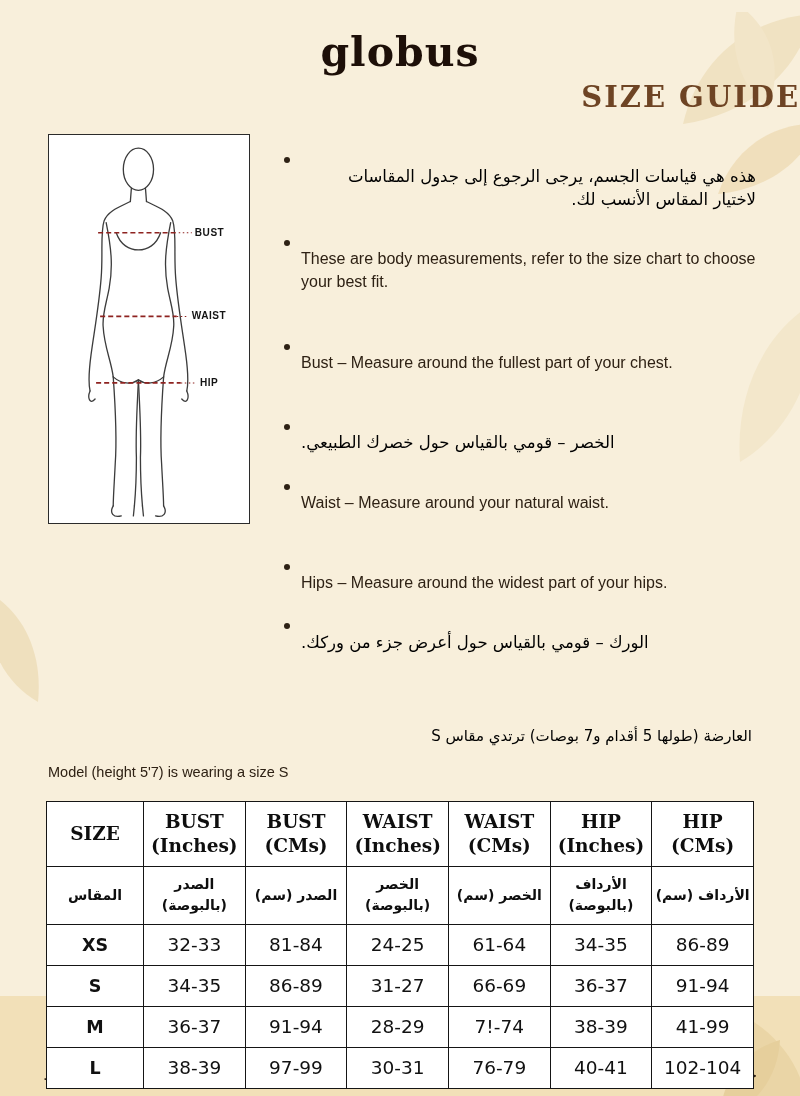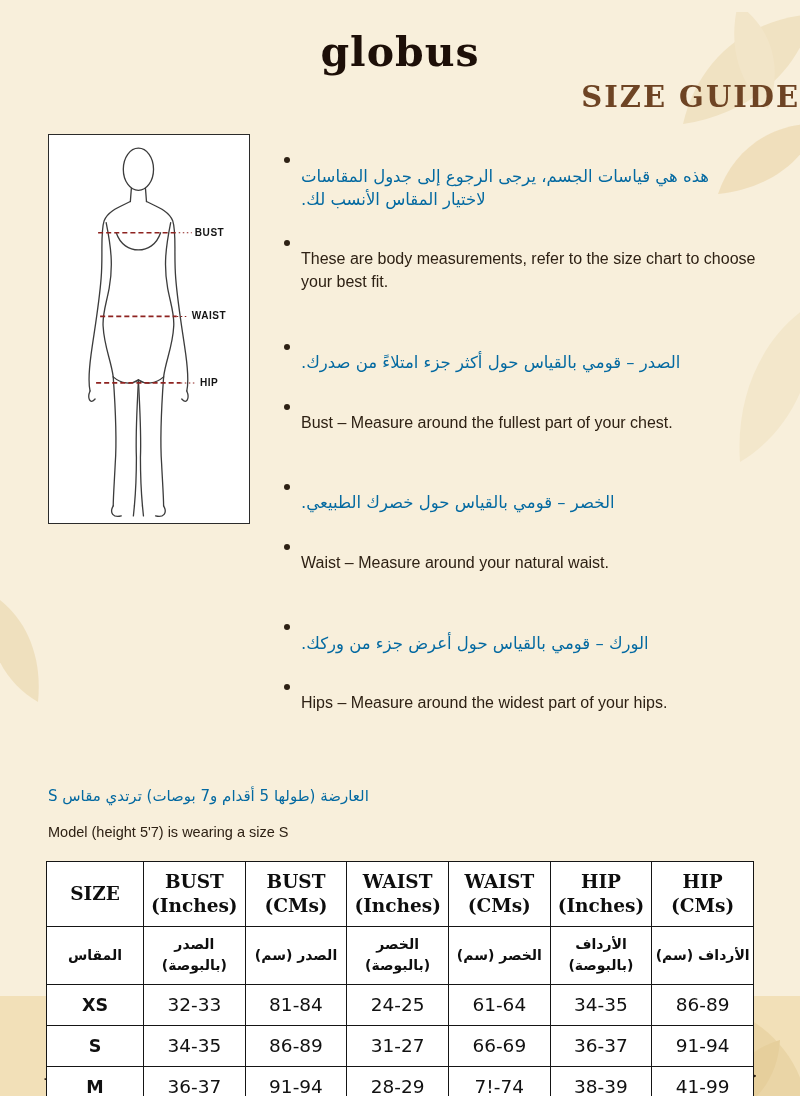--- a/index.html
+++ b/index.html
@@ -9,21 +9,21 @@
   .header{position:relative;z-index:2;text-align:center;padding-top:20px;}
   .logo{font-family:"DejaVu Serif",serif;font-weight:700;font-size:41px;color:#1d0f08;letter-spacing:1px;line-height:1;}
   .title{font-family:"DejaVu Serif",serif;font-weight:700;font-size:29px;color:#6e4424;letter-spacing:2px;margin-top:10px;line-height:1;text-align:right;}
   .content{position:relative;z-index:2;display:flex;gap:34px;padding:22px 44px 0 48px;align-items:flex-start;}
   .figure-box{flex:0 0 200px;height:388px;background:#ffffff;border:1.5px solid #2b2b2b;}
   .figure-box svg{width:100%;height:100%;display:block;}
   .instructions{flex:1;padding-top:14px;min-width:0;}
   .inst-group{margin-bottom:25px;}
   .bullet-row{display:flex;gap:11px;align-items:flex-start;margin-bottom:4px;}
   .dot{flex:0 0 6px;width:6px;height:6px;border-radius:50%;background:#2e2114;margin-top:9px;}
-  .txt-ar{direction:rtl;text-align:left;font-family:"DejaVu Sans",sans-serif;font-size:16.5px;line-height:1.4;color:#0369a1;}
+  .txt-ar{direction:rtl;text-align:right;font-family:"DejaVu Sans",sans-serif;font-size:16.5px;line-height:1.4;color:#000000;}
   .txt-en{font-family:Liberation Sans, sans-serif;font-size:16px;line-height:1.45;color:#2e2114;}
   .model-info{position:relative;z-index:2;padding:16px 48px 0;}
   .model-info .txt-ar{font-size:15px;margin-bottom:5px;}
   .model-info .txt-en{font-size:14.5px;}
   .size-table{position:relative;z-index:2;border-collapse:collapse;margin:18px auto 0;width:708px;background:#ffffff;table-layout:fixed;}
   .size-table col.c-size{width:97px;}
   .size-table th,.size-table td{border:1.5px solid #151515;text-align:center;vertical-align:middle;padding:0 2px;}
   .hdr-en th{font-family:"DejaVu Serif",serif;font-size:18.5px;font-weight:700;height:64px;white-space:pre-line;line-height:1.3;color:#0e0e0e;}
   .hdr-ar th{font-family:"DejaVu Sans",sans-serif;font-size:14px;font-weight:700;height:57px;white-space:pre-line;line-height:1.5;direction:rtl;color:#0e0e0e;}
   .size-table tbody td{font-family:"DejaVu Sans",sans-serif;font-size:18.5px;height:40px;color:#111111;}
@@ -103,45 +103,41 @@
           <p class="txt-ar">هذه هي قياسات الجسم، يرجى الرجوع إلى جدول المقاسات لاختيار المقاس الأنسب لك.</p>
         </div>
         <div class="bullet-row">
           <span class="dot"></span>
           <p class="txt-en">These are body measurements, refer to the size chart to choose your best fit.</p>
         </div>
       </div>
       <div class="inst-group">
         <div class="bullet-row">
           <span class="dot"></span>
-          <p class="txt-ar">الصدر – قومي بالقياس حول أكثر جزء امتلاءً من صدرك.</p>
-        </div>
-        <div class="bullet-row">
-          <span class="dot"></span>
           <p class="txt-en">Bust – Measure around the fullest part of your chest.</p>
         </div>
       </div>
       <div class="inst-group">
         <div class="bullet-row">
           <span class="dot"></span>
           <p class="txt-ar">الخصر – قومي بالقياس حول خصرك الطبيعي.</p>
         </div>
         <div class="bullet-row">
           <span class="dot"></span>
           <p class="txt-en">Waist – Measure around your natural waist.</p>
         </div>
       </div>
       <div class="inst-group">
         <div class="bullet-row">
           <span class="dot"></span>
+          <p class="txt-en">Hips – Measure around the widest part of your hips.</p>
+        </div>
+        <div class="bullet-row">
+          <span class="dot"></span>
           <p class="txt-ar">الورك – قومي بالقياس حول أعرض جزء من وركك.</p>
-        </div>
-        <div class="bullet-row">
-          <span class="dot"></span>
-          <p class="txt-en">Hips – Measure around the widest part of your hips.</p>
         </div>
       </div>
     </div>
   </div>
 
   <div class="model-info">
     <p class="txt-ar">العارضة (طولها 5 أقدام و7 بوصات) ترتدي مقاس S</p>
     <p class="txt-en">Model (height 5'7) is wearing a size S</p>
   </div>
 

